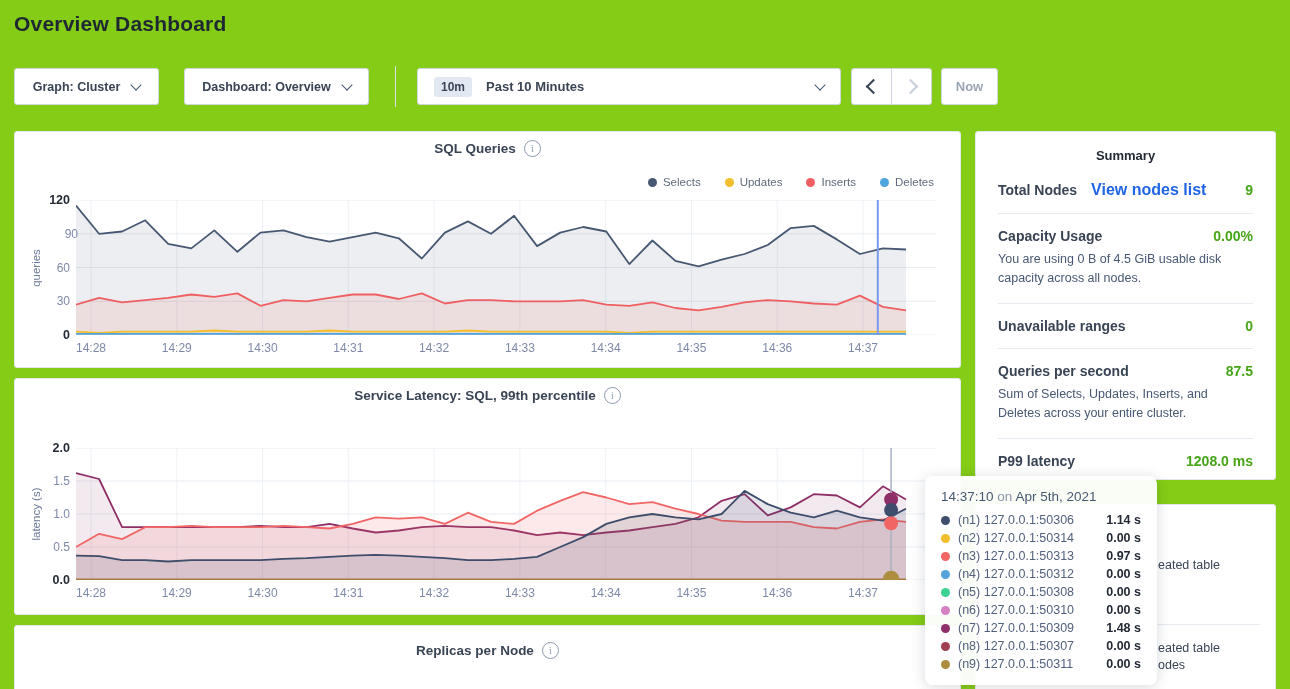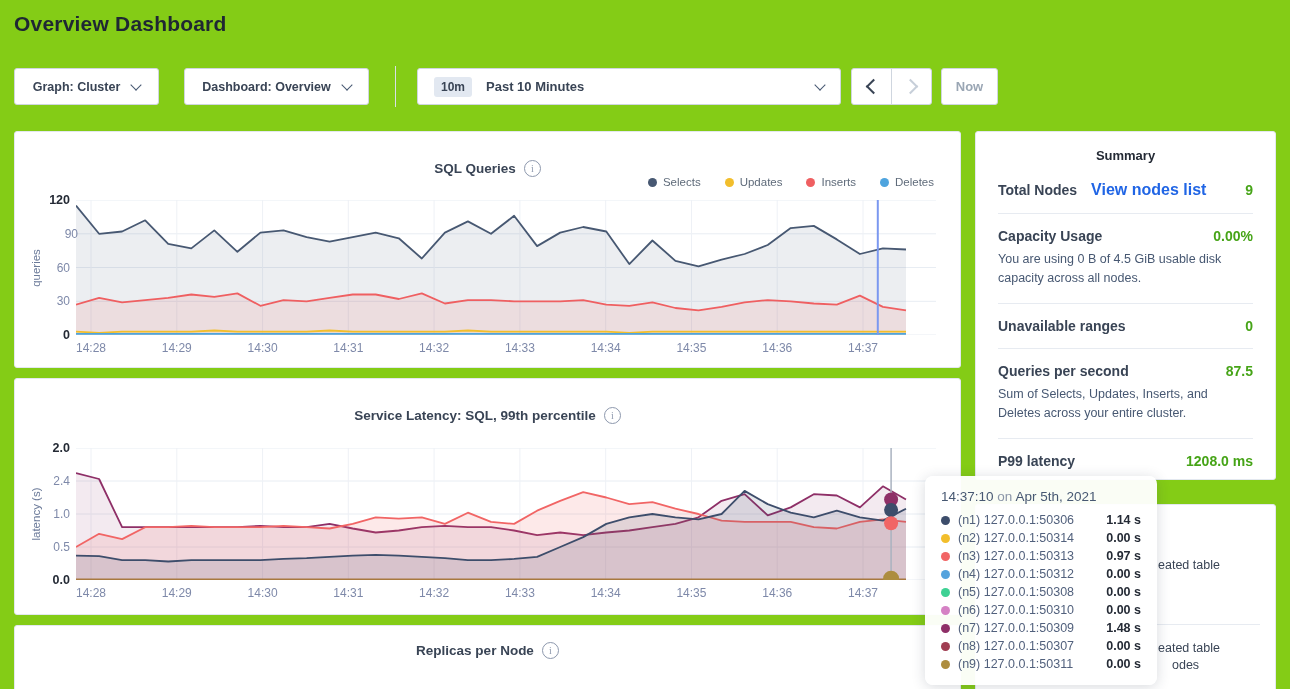--- a/index.html
+++ b/index.html
@@ -11,21 +11,21 @@
   .chev{width:7px;height:7px;border-right:1.5px solid #475872;border-bottom:1.5px solid #475872;
         transform:rotate(45deg);margin-top:-3px;display:inline-block;}
   .vdivider{position:absolute;left:395px;top:66px;height:41px;width:1px;background:#d9dfe7;}
   .badge{background:#e2e8f1;border-radius:3px;padding:3px 7px;font-size:12px;font-weight:bold;color:#394455;margin-right:14px;}
   .arrow-ch{width:9px;height:9px;border-left:2px solid #394455;border-bottom:2px solid #394455;display:inline-block;}
   .arrow-left{transform:rotate(45deg);margin-left:3px;}
   .arrow-right{transform:rotate(225deg);margin-right:3px;border-color:#c7cfd9;}
   .disabled{color:#9aa6b4;cursor:default;}
   
   .panel{position:absolute;background:#fff;border:1px solid #e3e8ef;border-radius:3px;box-sizing:border-box;}
-  .chart-title-row{position:absolute;left:0;right:0;top:28px;display:flex;justify-content:center;align-items:center;gap:8px;}
+  .chart-title-row{position:absolute;left:0;right:0;top:8px;display:flex;justify-content:center;align-items:center;gap:8px;}
   .chart-title{font-size:13.5px;font-weight:bold;color:#394455;}
   .info-icon{width:15px;height:15px;border:1px solid #8d98ad;border-radius:50%;color:#8d98ad;font-size:10px;
              display:inline-flex;align-items:center;justify-content:center;font-family:"Liberation Serif",serif;}
   .legend{position:absolute;display:flex;gap:24px;align-items:center;}
   .legend-item{display:flex;align-items:center;gap:6px;font-size:11.5px;color:#5f6b7a;cursor:pointer;}
   .ldot{width:9px;height:9px;border-radius:50%;display:inline-block;}
   .ytick{position:absolute;width:44px;text-align:right;font-size:12px;color:#7e89a9;transform:translateY(-50%);}
   .ytick.bold{font-weight:bold;color:#242a35;font-size:12.5px;}
   .xlabel{position:absolute;transform:translateX(-50%);font-size:12px;color:#7e89a9;}
   .ylabel{position:absolute;font-size:11.5px;color:#6b7a99;white-space:nowrap;transform:translate(-50%,-50%) rotate(-90deg);}
@@ -178,21 +178,21 @@
           <path d="M0.0,131.3 L23.1,131.3 L46.1,131.3 L69.2,131.3 L92.2,131.3 L115.3,131.3 L138.3,131.3 L161.4,131.3 L184.4,131.3 L207.5,131.3 L230.6,131.3 L253.6,131.3 L276.7,131.3 L299.7,131.3 L322.8,131.3 L345.8,131.3 L368.9,131.3 L391.9,131.3 L415.0,131.3 L438.1,131.3 L461.1,131.3 L484.2,131.3 L507.2,131.3 L530.3,131.3 L553.3,131.3 L576.4,131.3 L599.4,131.3 L622.5,131.3 L645.6,131.3 L668.6,131.3 L691.7,131.3 L714.7,131.3 L737.8,131.3 L760.8,131.3 L783.9,131.3 L806.9,131.3 L830.0,131.3" fill="none" stroke="#a8793f" stroke-width="1.8" stroke-linejoin="round"></path>
           <line x1="815.1" x2="815.1" y1="0" y2="132" stroke="#aab3c0" stroke-width="1.5"></line>
           <circle cx="815.1" cy="51.5" r="7" fill="#8e2f67"></circle>
           <circle cx="815.1" cy="62.0" r="7" fill="#3d4d6b"></circle>
           <circle cx="815.1" cy="75.2" r="7" fill="#f16565"></circle>
           <circle cx="815.1" cy="130.7" r="8" fill="#ad8d3f"></circle>
         </svg></div>
       <span class="ytick bold" style="left: 11px; top: 201px;">0.0</span>
       <span class="ytick" style="left: 11px; top: 168px;">0.5</span>
       <span class="ytick" style="left: 11px; top: 135px;">1.0</span>
-      <span class="ytick" style="left: 11px; top: 102px;">2.4</span>
+      <span class="ytick" style="left: 11px; top: 102px;">1.5</span>
       <span class="ytick bold" style="left: 11px; top: 69px;">2.0</span>
       <span class="xlabel" style="left: 76px; top: 207px;">14:28</span>
       <span class="xlabel" style="left: 161.78px; top: 207px;">14:29</span>
       <span class="xlabel" style="left: 247.56px; top: 207px;">14:30</span>
       <span class="xlabel" style="left: 333.34px; top: 207px;">14:31</span>
       <span class="xlabel" style="left: 419.12px; top: 207px;">14:32</span>
       <span class="xlabel" style="left: 504.9px; top: 207px;">14:33</span>
       <span class="xlabel" style="left: 590.68px; top: 207px;">14:34</span>
       <span class="xlabel" style="left: 676.46px; top: 207px;">14:35</span>
       <span class="xlabel" style="left: 762.24px; top: 207px;">14:36</span>
@@ -240,21 +240,21 @@
     <div class="srow">
       <span class="srow-label">P99 latency</span>
       <span class="srow-value" style="color: rgb(70, 164, 23);">1208.0 ms</span>
     </div>
   </div>
 
   <div class="panel" style="left:975px;top:504px;width:301px;height:200px;"></div>
   <span class="ev-frag" style="left:1158px;top:558px;">eated table</span>
   <div class="ev-divider" style="left:991px;top:624px;width:269px;"></div>
   <span class="ev-frag" style="left:1158px;top:641px;">eated table</span>
-  <span class="ev-frag" style="left:1158px;top:658px;margin-left:14px;">odes</span>
+  <span class="ev-frag" style="left:1158px;top:658px;">odes</span>
 
   <div class="tooltip">
     <div class="tt-time">
       <span>14:37:10</span>
       <span class="tt-sep">on</span>
       <span>Apr 5th, 2021</span>
     </div>
     <div id="tt-rows">
         <div class="tt-row">
           <span class="tt-dot" style="background: rgb(61, 77, 107);"></span>

